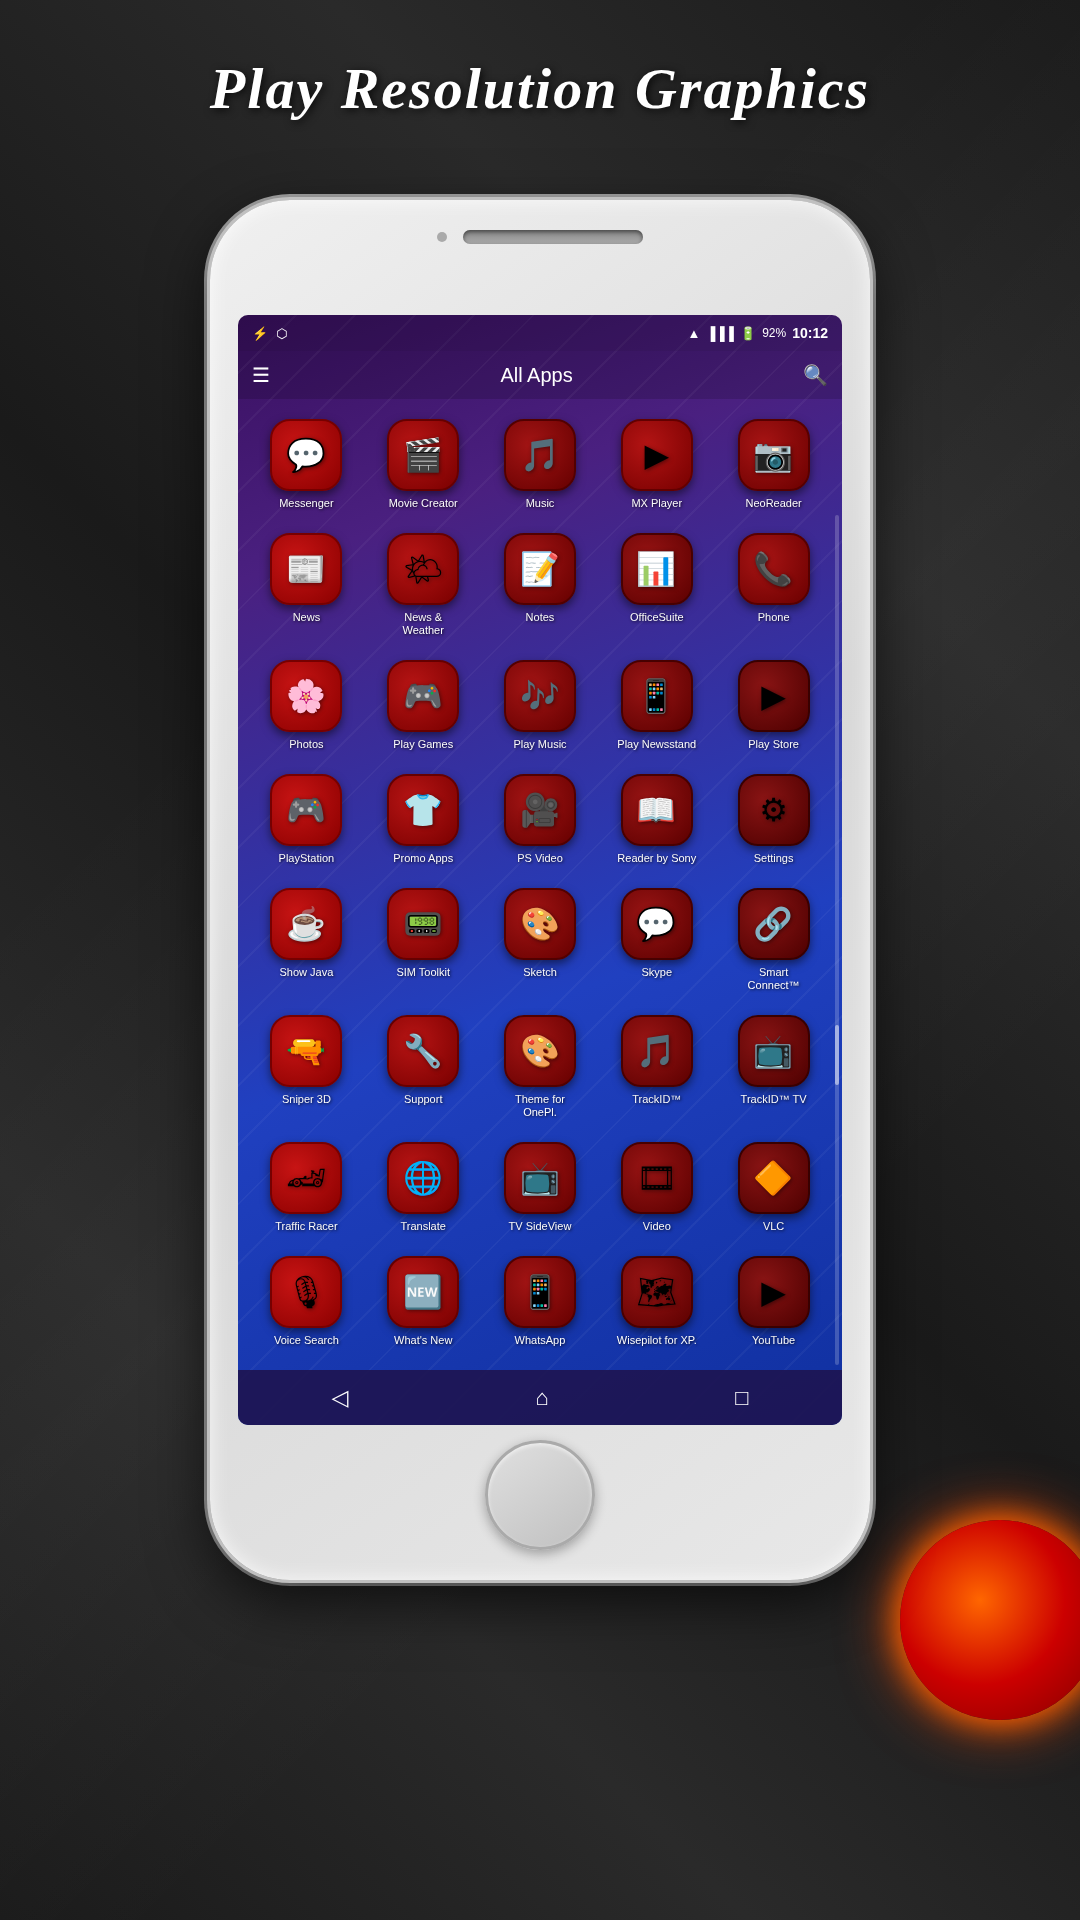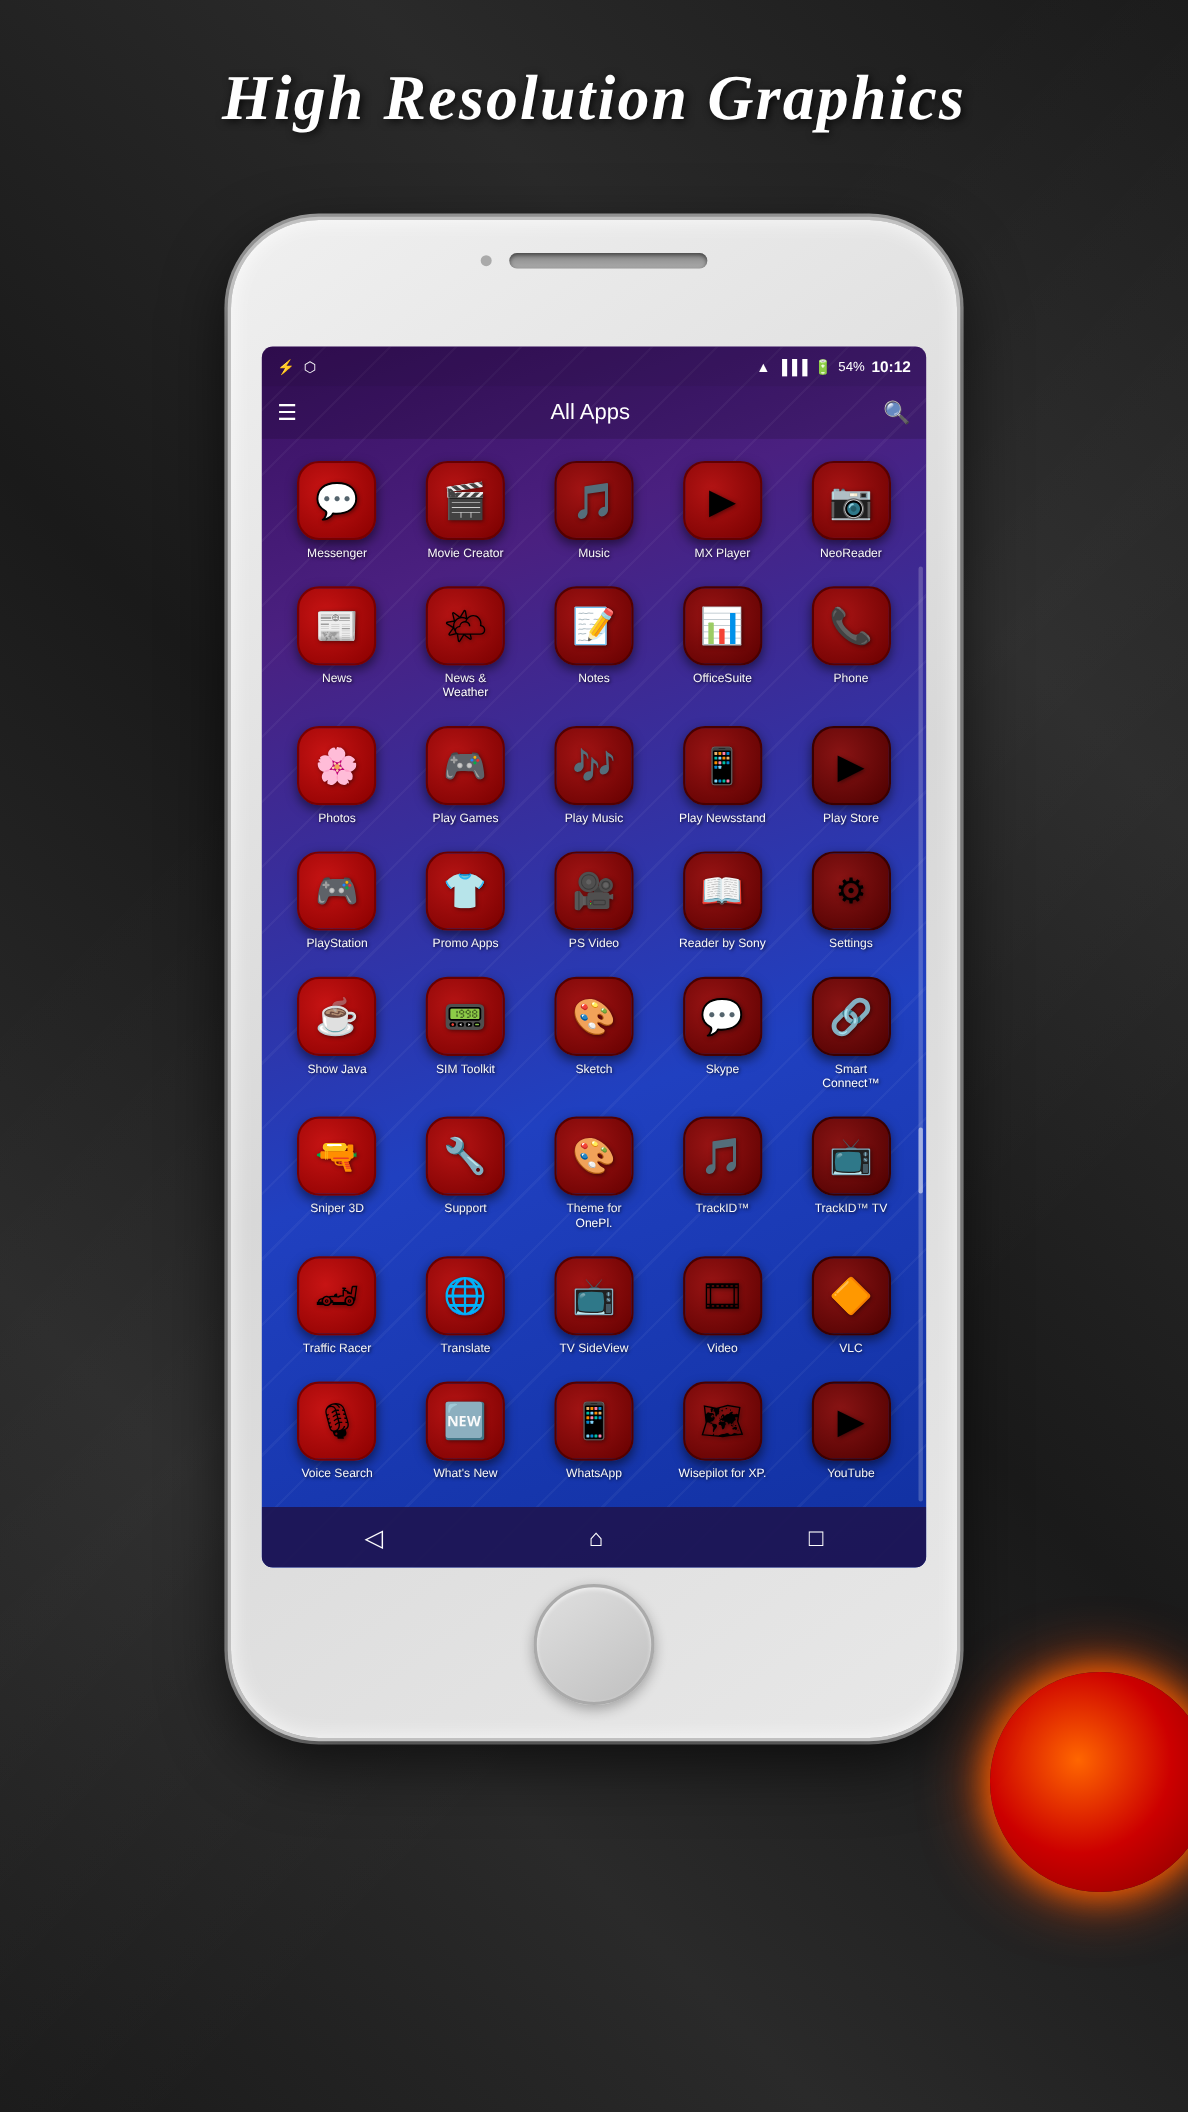--- a/index.html
+++ b/index.html
@@ -265,42 +265,42 @@
     }
   </style>
 </head>
 <body>
 
 <div class="bg"></div>
 <div class="bg-texture"></div>
 
 <div class="fire-ball"></div>
 
-<div class="page-title">High Resolution Graphics</div>
+<div class="page-title">Play Resolution Graphics</div>
 
 <div class="phone-shell">
 
   <div class="phone-top">
     <div class="speaker-dot"></div>
     <div class="speaker"></div>
   </div>
 
   <div class="phone-screen">
     <div class="screen-lines"></div>
 
     <div class="status-bar">
       <div class="status-left">
         <span class="status-icon">⚡</span>
         <span class="status-icon">⬡</span>
       </div>
       <div class="status-right">
         <span class="status-icon">▲</span>
         <span class="status-icon">▐▐▐</span>
         <span class="status-icon">🔋</span>
-        <span class="battery-text">54%</span>
+        <span class="battery-text">92%</span>
         <span class="time-text">10:12</span>
       </div>
     </div>
 
     <div class="app-bar">
       <span class="app-bar-icons">☰</span>
       <span class="app-bar-title">All Apps</span>
       <span class="app-bar-icons">🔍</span>
     </div>
 

